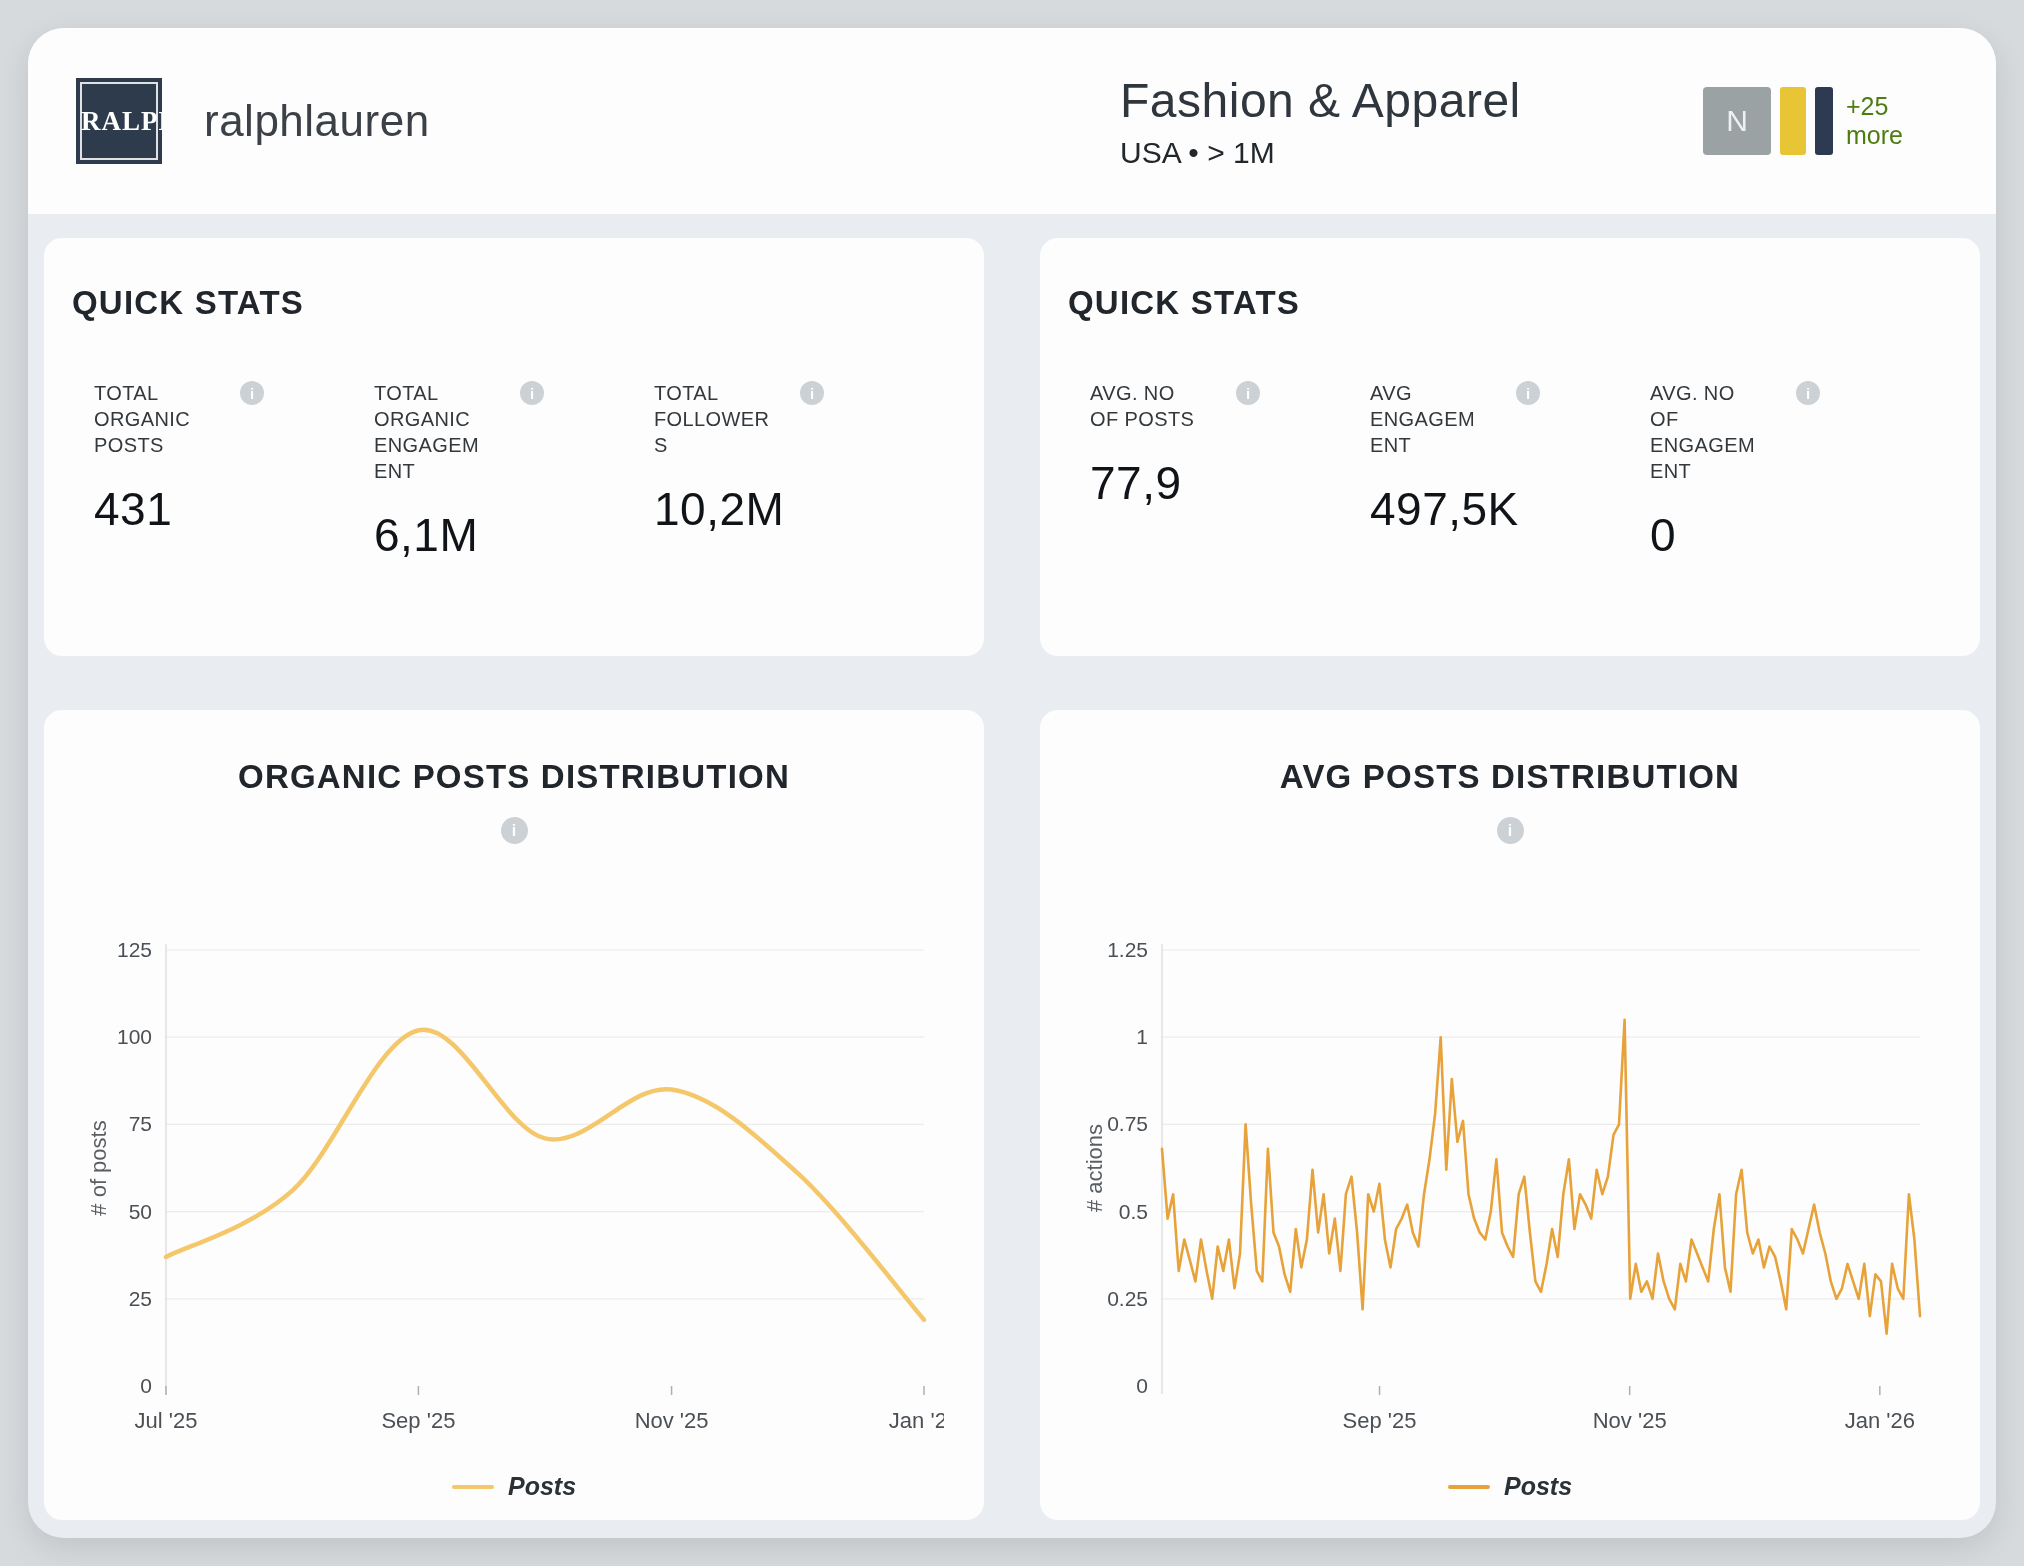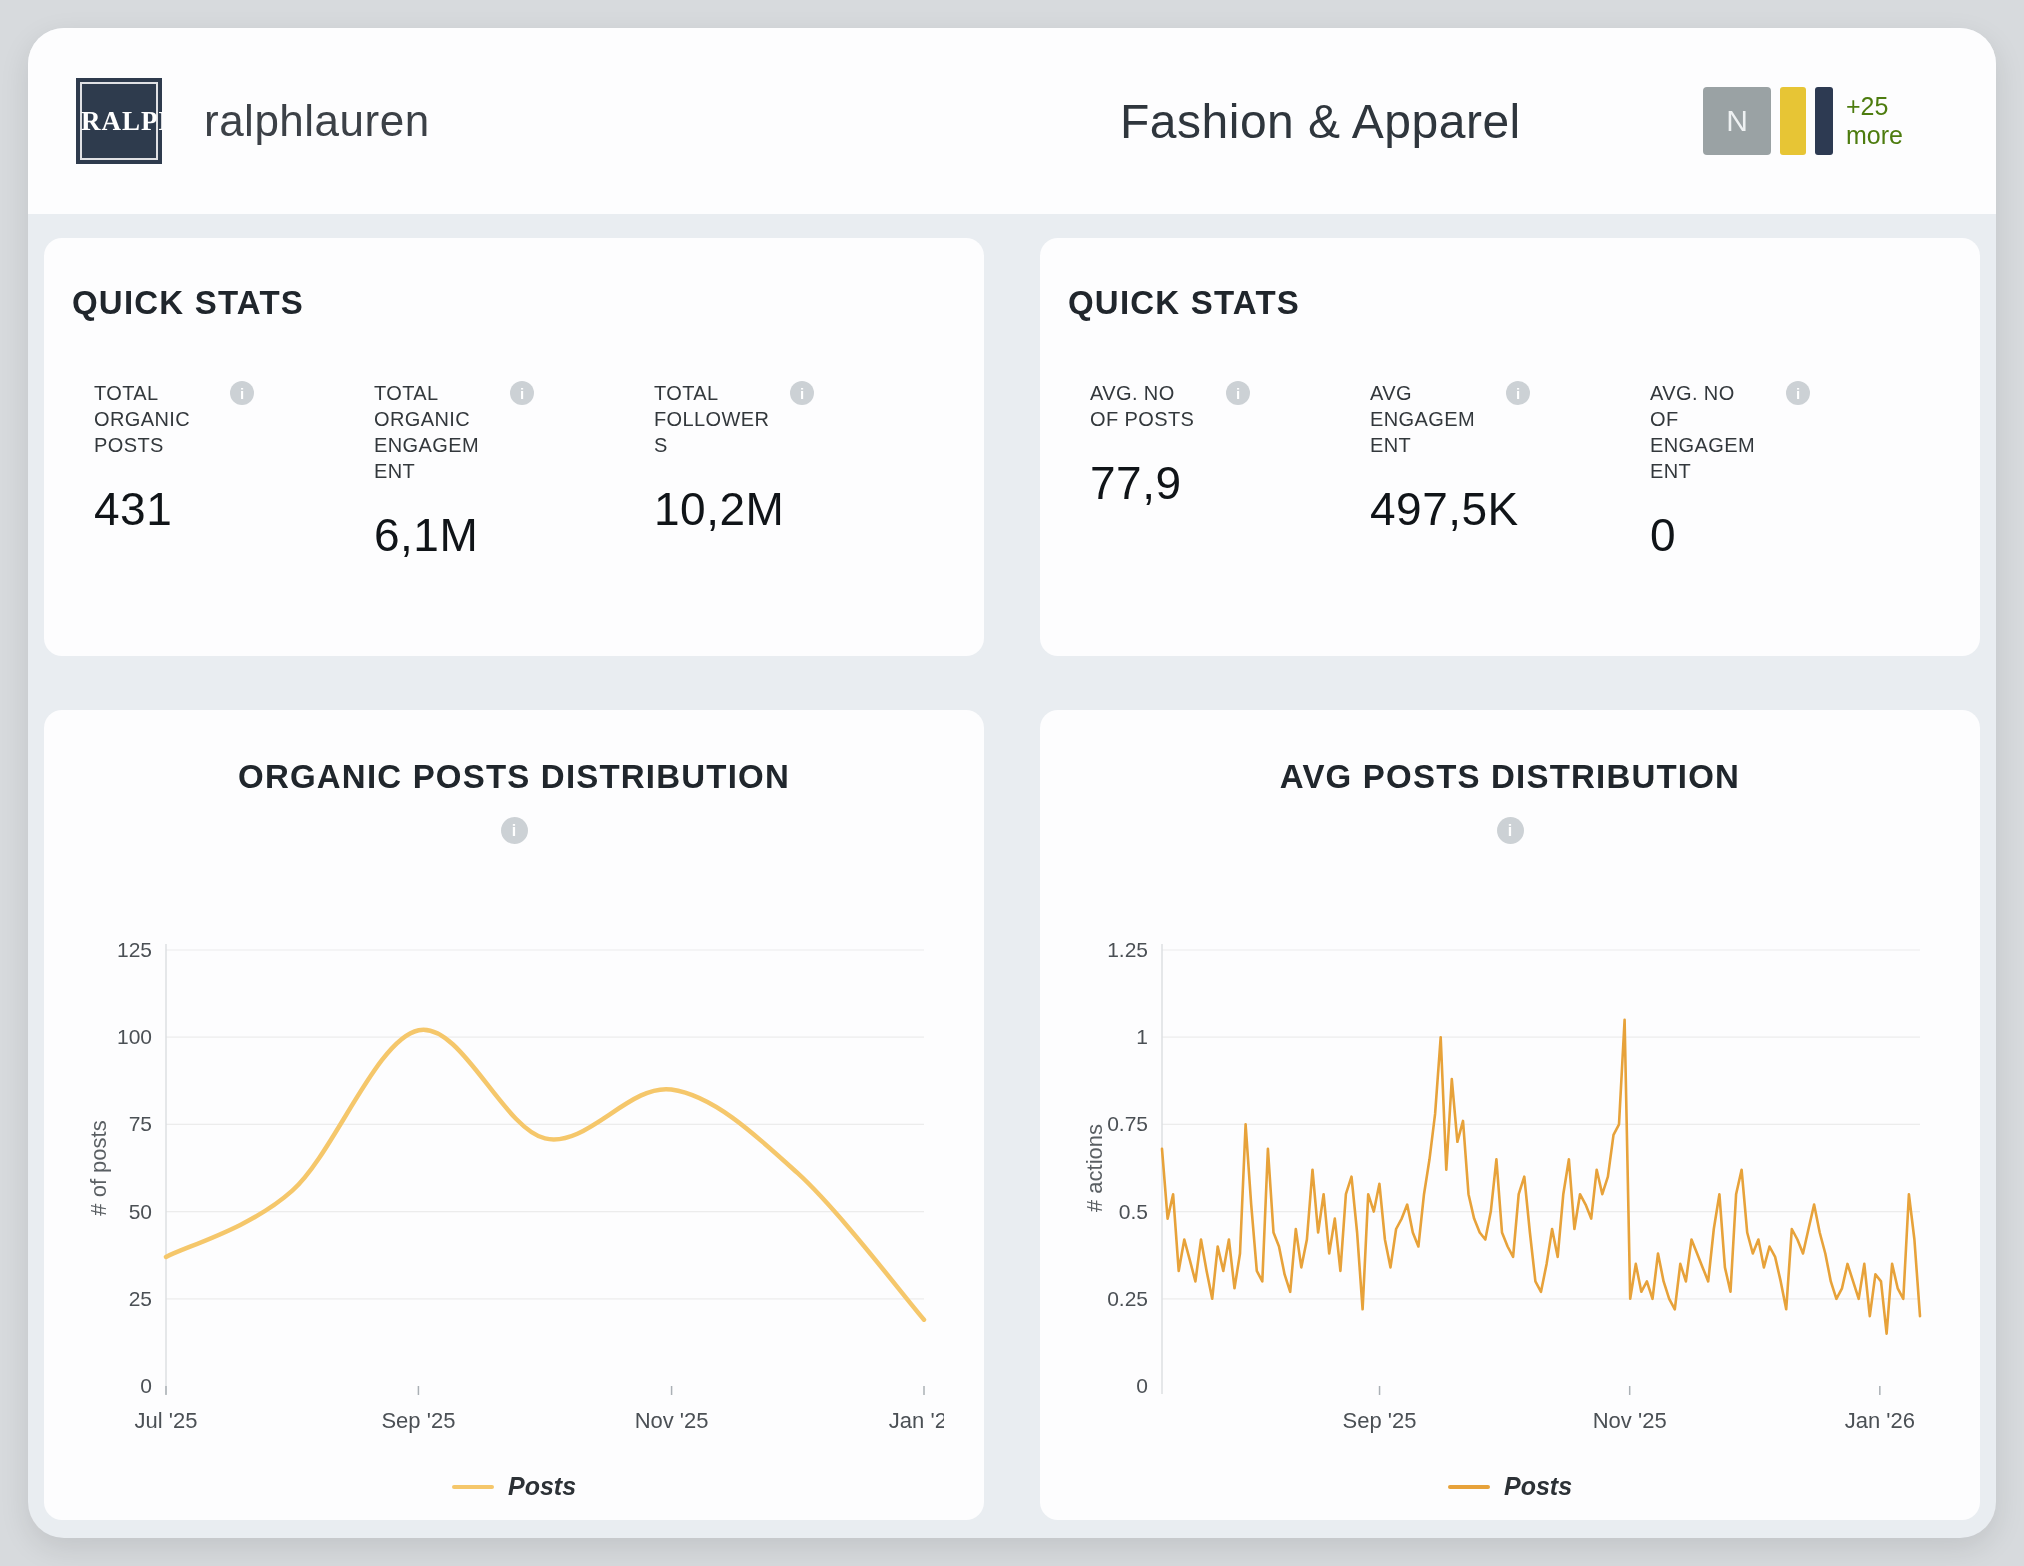--- a/index.html
+++ b/index.html
@@ -72,21 +72,21 @@
   .stats-card { padding:46px 28px; }
   .card-title {
     font-size:33px; font-weight:600; letter-spacing:1.2px; color:#20262c;
   }
   .stats-row {
     display:grid; grid-template-columns:repeat(3,1fr);
     align-items:start;
     margin-top:58px;
     padding:0 22px;
   }
-  .stat-head { display:flex; gap:18px; }
+  .stat-head { display:flex; gap:28px; }
   .stat-label {
     width:118px;
     font-size:20px; font-weight:500; letter-spacing:0.4px;
     line-height:1.3; color:#33383c;
     overflow-wrap:break-word;
   }
   .info-icon {
     flex:0 0 auto;
     width:24px; height:24px; border-radius:50%;
     background:#ccd1d5; color:#ffffff;
@@ -122,20 +122,21 @@
   <header class="header">
     <div class="brand-left">
       <div class="brand-logo">
         <span>RALPH</span>
       </div>
       <div class="brand-name">ralphlauren</div>
     </div>
 
     <div class="category-block">
       <div class="category-title">Fashion &amp; Apparel</div>
+      <div class="category-sub">USA • &gt; 1M</div>
     </div>
 
     <div class="swatches">
       <div class="swatch-n">
         <span>N</span>
       </div>
       <div class="swatch-yellow"></div>
       <div class="swatch-navy"></div>
       <div class="more-label">+25 more</div>
     </div>

